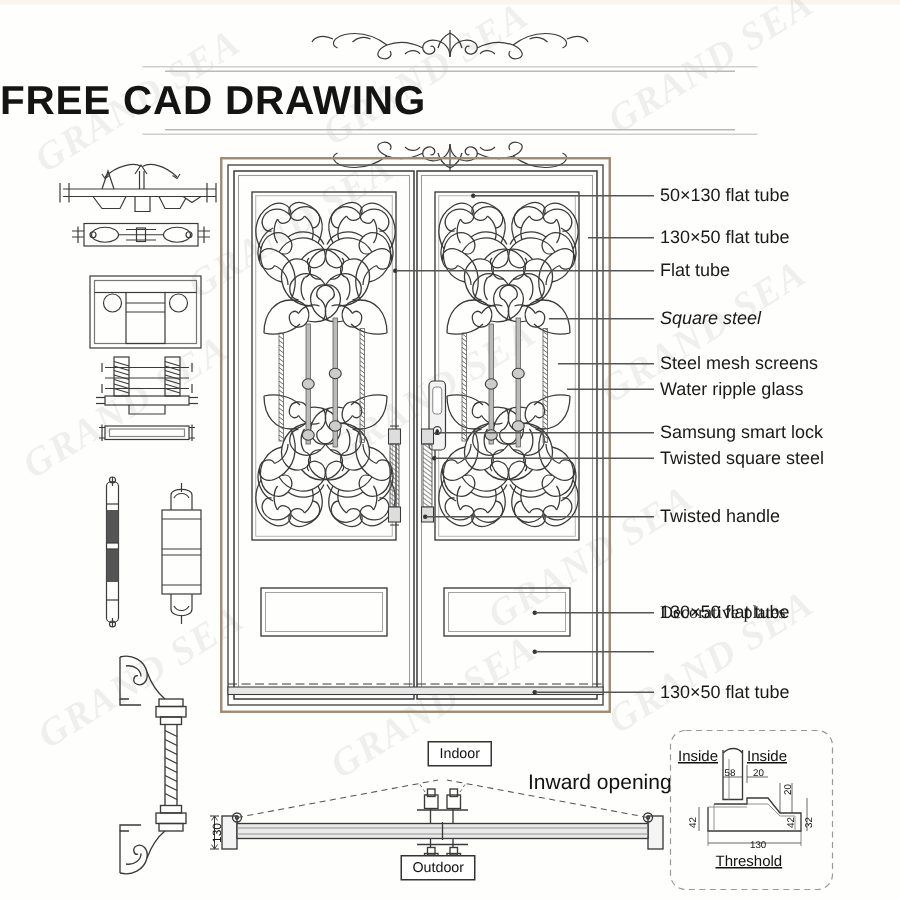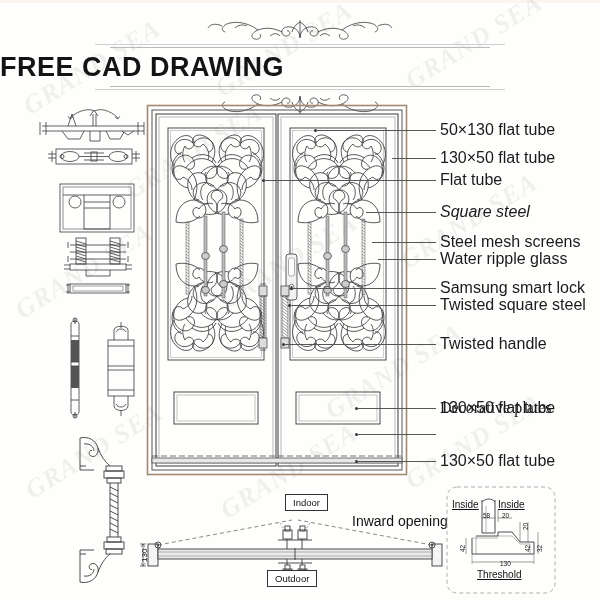--- a/index.html
+++ b/index.html
@@ -21,21 +21,21 @@
   .rule{width:380px;height:1px;background:#b9b9b9;margin:2px auto;}
   .rule.thin{width:410px;background:#cfcfcf;}
   .title{font-size:27px;font-weight:700;letter-spacing:.5px;color:#141414;
          font-family:"Liberation Sans",sans-serif;line-height:34px;}
 
   
   svg{display:block;}
   .sv{position:absolute;}
 
   
-  .callout{position:absolute;font-size:16px;color:#1a1a1a;white-space:nowrap;line-height:12px;}
+  .callout{position:absolute;font-size:12px;color:#1a1a1a;white-space:nowrap;line-height:12px;}
   .lead{position:absolute;height:1px;background:#555;}
   .dot{position:absolute;width:3px;height:3px;border-radius:50%;background:#333;}
 
   
   .pbox{position:absolute;border:1px solid #333;background:#fff;font-size:9.5px;
         color:#111;padding:2px 7px;line-height:11px;}
   .ptxt{position:absolute;font-size:14px;color:#111;white-space:nowrap;}
   .dimtxt{position:absolute;font-size:8px;color:#111;white-space:nowrap;}
   .vdim{transform:rotate(-90deg);transform-origin:left top;}
   .thr-label{position:absolute;font-size:10px;color:#111;text-decoration:underline;}

